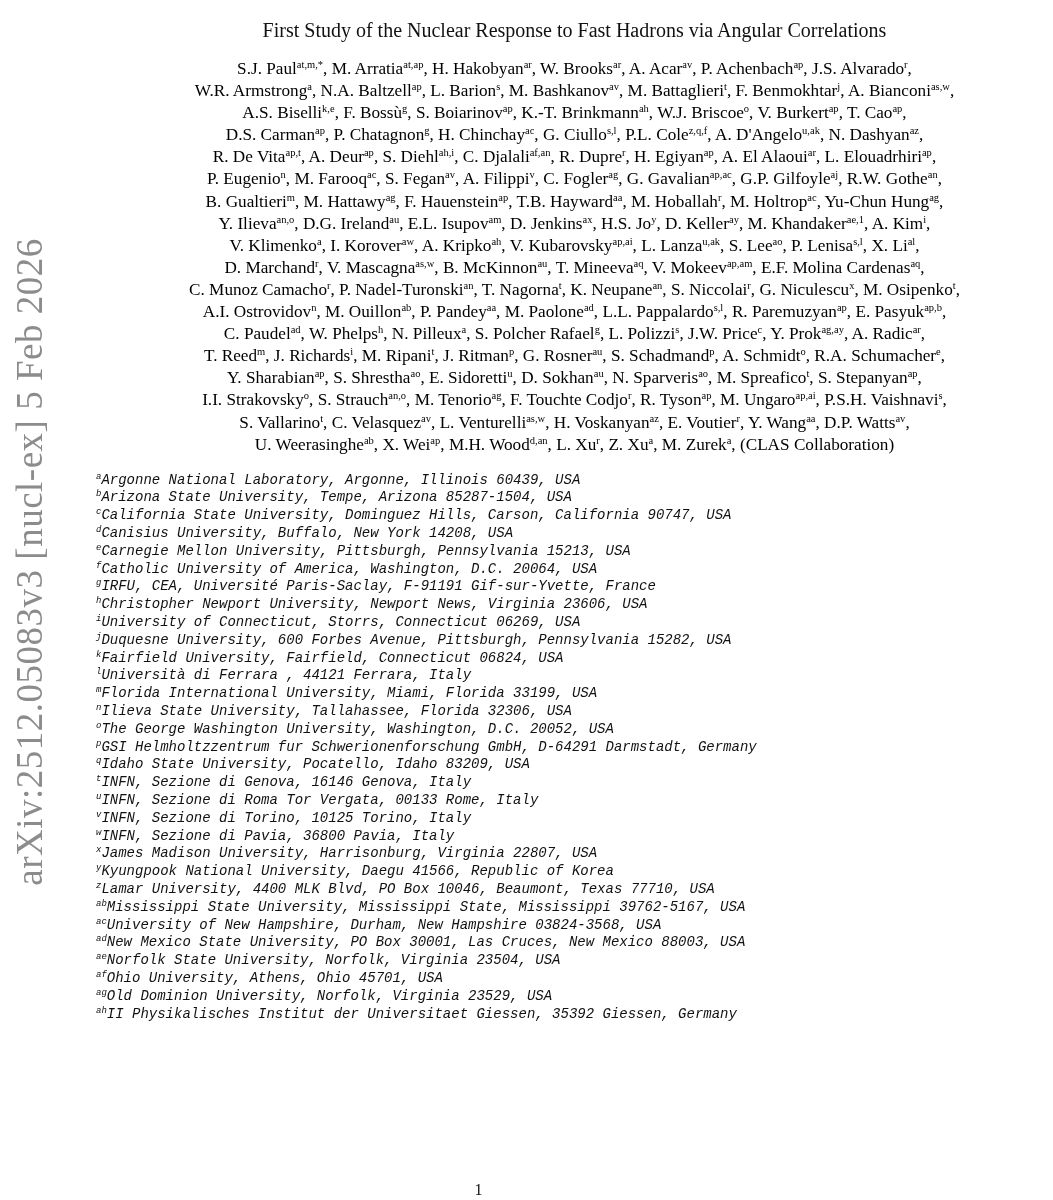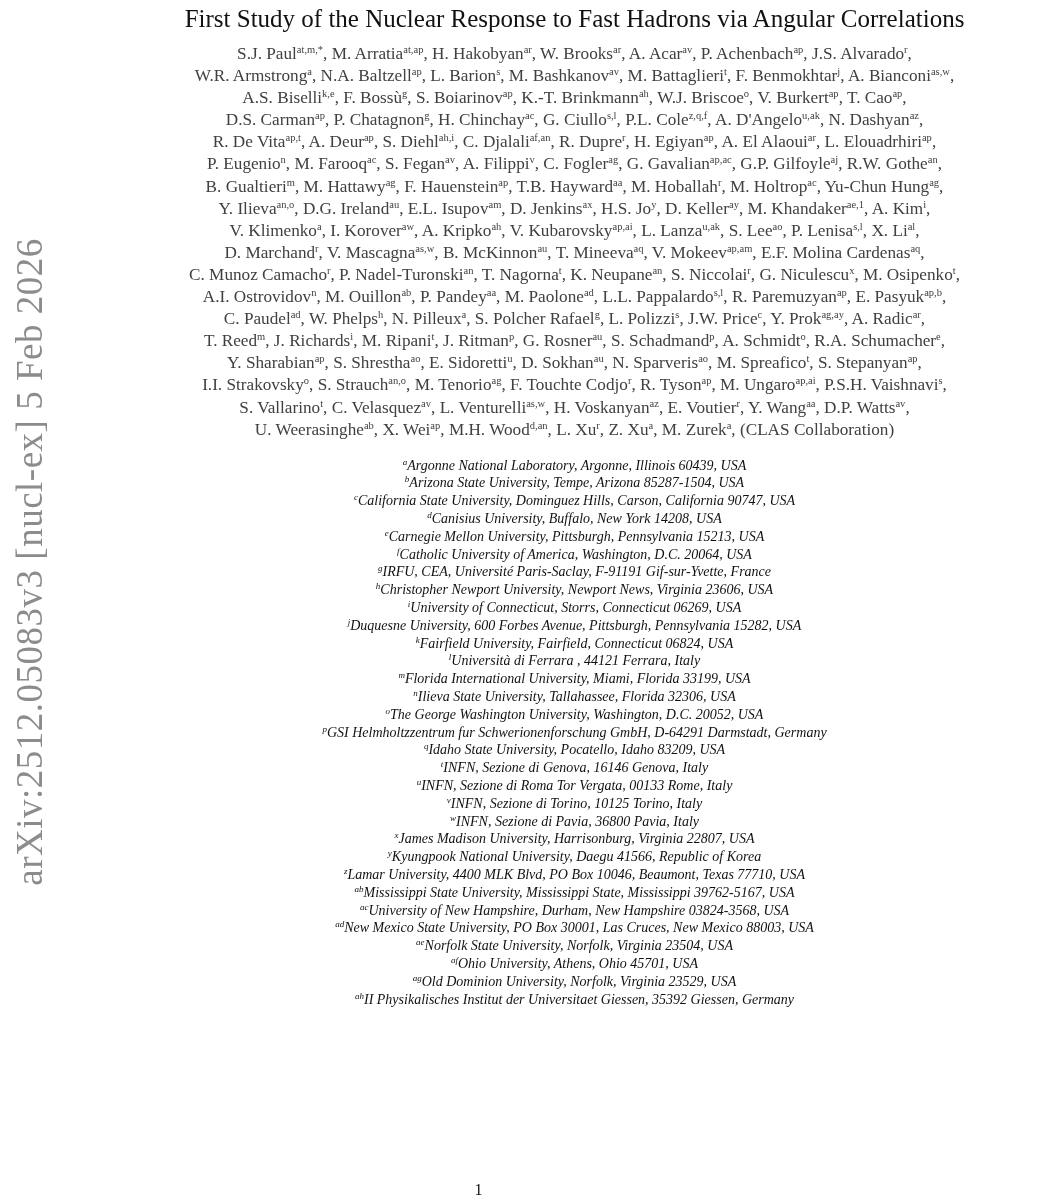--- a/index.html
+++ b/index.html
@@ -33,52 +33,51 @@
       color: #8c8c8c;
       letter-spacing: 0.5px;
     }
     .page {
       position: absolute;
       left: 96px;
       top: 0;
       width: 957px;
     }
     .title {
-      margin: 1px;
+      margin: 12px;
       padding-top: 2px;
       text-align: center;
       font-family: "Liberation Serif", "DejaVu Serif", serif;
       font-weight: normal;
-      font-size: 25px;
+      font-size: 20px;
       line-height: 32px;
       color: #111;
     }
     .authors {
       margin-top: 8px;
       text-align: center;
       font-family: "Liberation Serif", "DejaVu Serif", serif;
       font-size: 17.2px;
       line-height: 22.1px;
-      color: #404040;
+      color: #000000;
     }
     .author {
       white-space: nowrap;
     }
     .author sup {
       font-size: 10.5px;
       vertical-align: 6px;
       line-height: 0;
     }
     .collab {
       font-weight: normal;
     }
     .affils {
       margin-top: 16px;
-      text-align: center;
-      font-family: Liberation Serif, serif;
+      font-family: Liberation Mono, monospace;
       font-style: italic;
       font-size: 14px;
       line-height: 17.8px;
       color: #111;
     }
     .affil sup {
       font-size: 9px;
       vertical-align: 5px;
       line-height: 0;
     }

